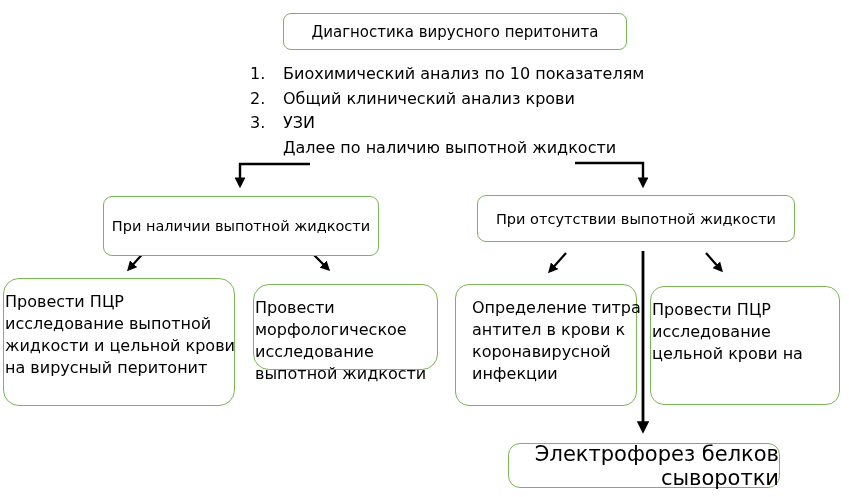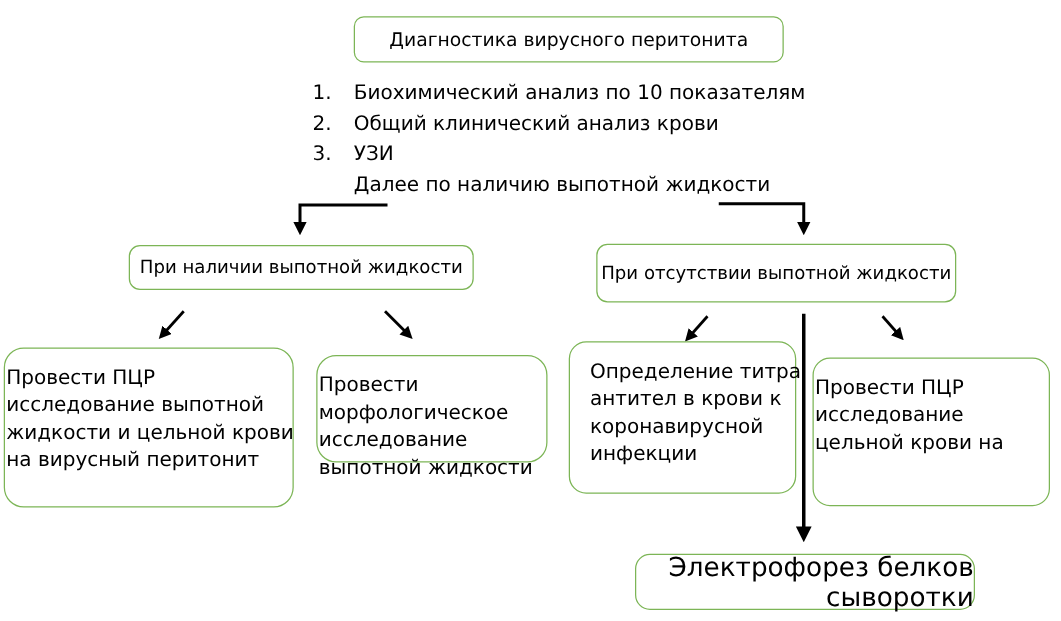--- a/index.html
+++ b/index.html
@@ -41,30 +41,30 @@
     background: var(--background);
     border: 1.4px solid var(--box-border);
   }
   .box.center {
     display: flex;
     align-items: center;
     justify-content: center;
     text-align: right;
   }
   .title-box   { left:283px; top:13px;  width:344px; height:37px; border-radius:8px;  font-size:15px; }
-  .branch-left { left:103px; top:196px; width:276px; height:36px; border-radius:9px;  font-size:14.5px; }
-  .branch-right{ left:477px; top:195px; width:288px; height:47px; border-radius:9px;  font-size:14.5px; }
+  .branch-left { left:103px; top:196px; width:276px; height:60px; border-radius:9px;  font-size:14.5px; }
+  .branch-right{ left:477px; top:195px; width:318px; height:47px; border-radius:9px;  font-size:14.5px; }
   .leaf {
     padding: 12px 6px 0 1px;
     font-size: 16px;
     line-height: 22px;
   }
   .leaf-a { left:3px;   top:278px; width:232px; height:128px; border-radius:16px; }
   .leaf-b { left:253px; top:284px; width:185px; height:86px; border-radius:16px; }
-  .leaf-c { left:455px; top:273px; width:182px; height:122px; border-radius:14px; padding-left:16px; }
+  .leaf-c { left:455px; top:284px; width:182px; height:122px; border-radius:14px; padding-left:16px; }
   .leaf-d { left:650px; top:286px; width:190px; height:119px; border-radius:14px; }
   .bottom-box { left:508px; top:443px; width:272px; height:45px; border-radius:12px; font-size:21px; }
 
   .steps {
     position: absolute;
     left: 250px;
     top: 62px;
     font-size: 16px;
     line-height: 24.5px;
   }

